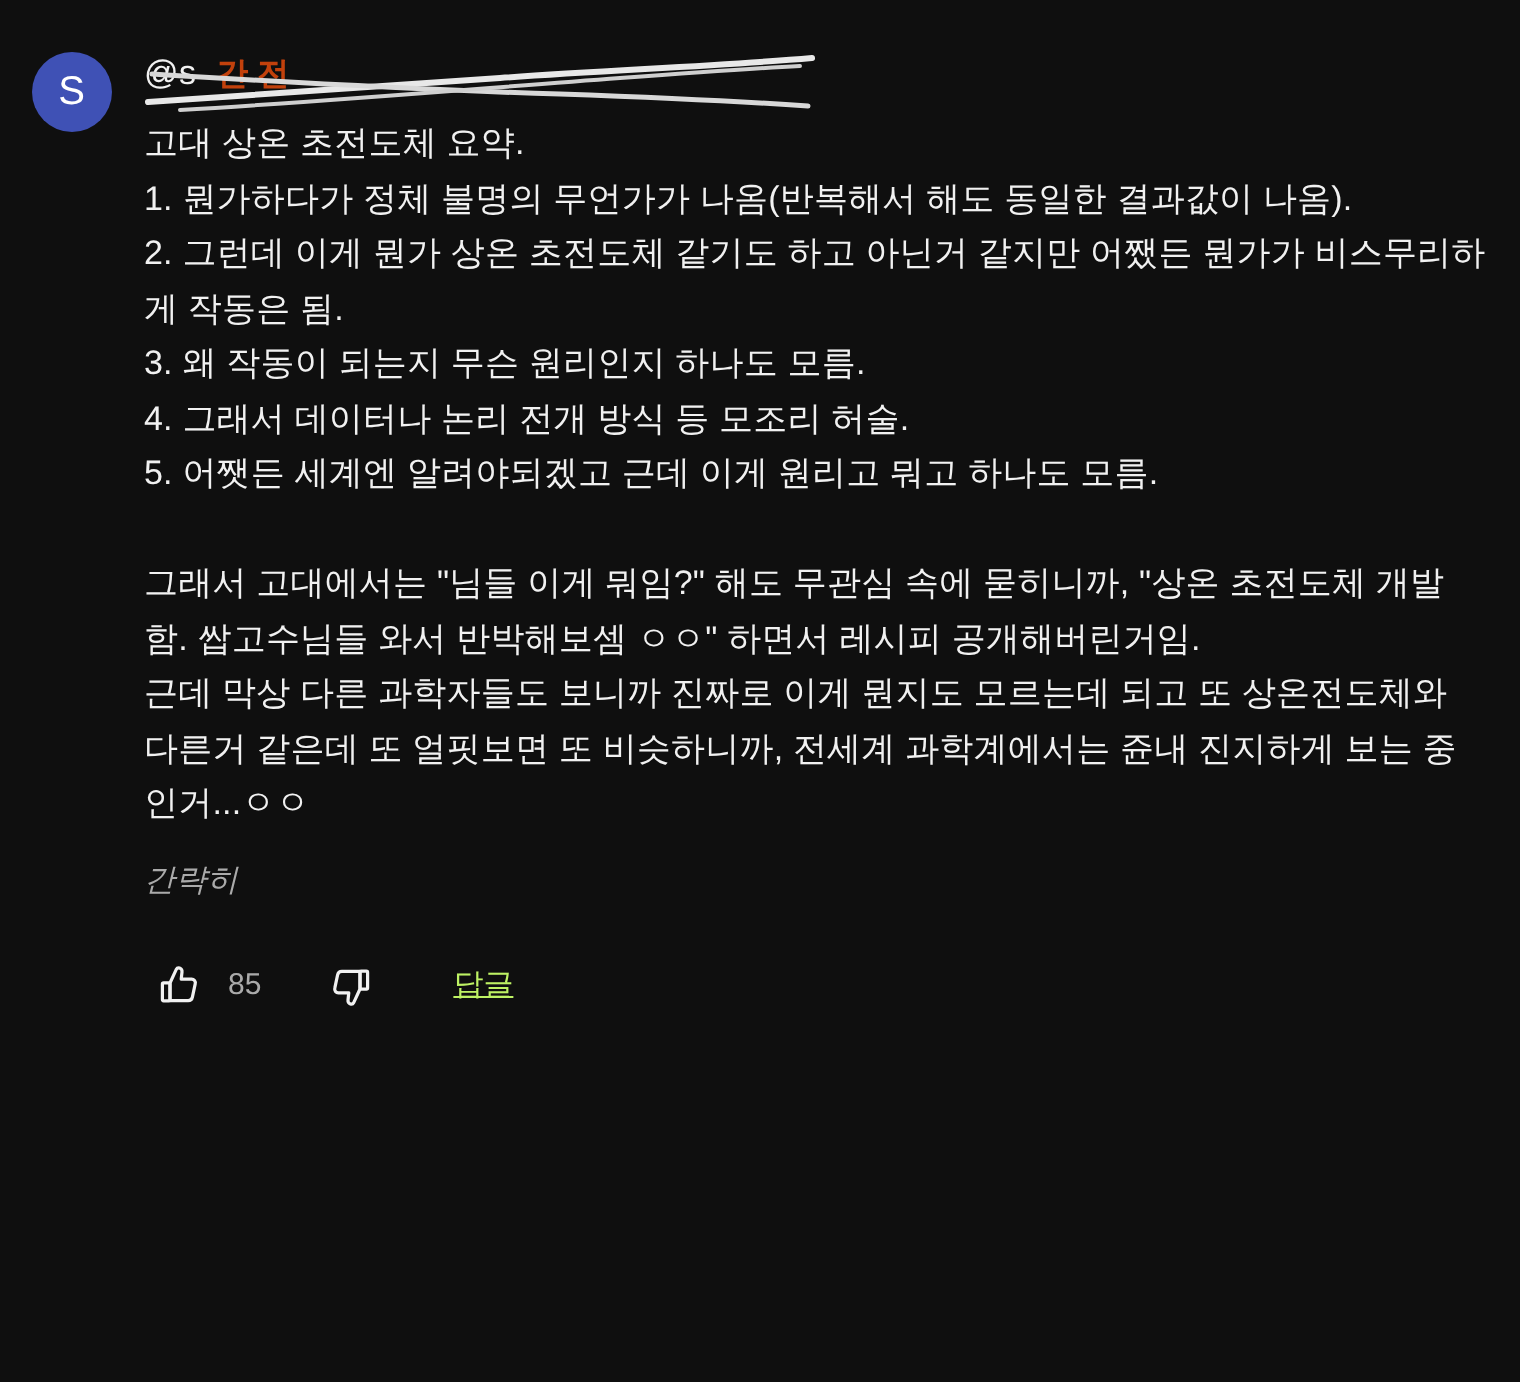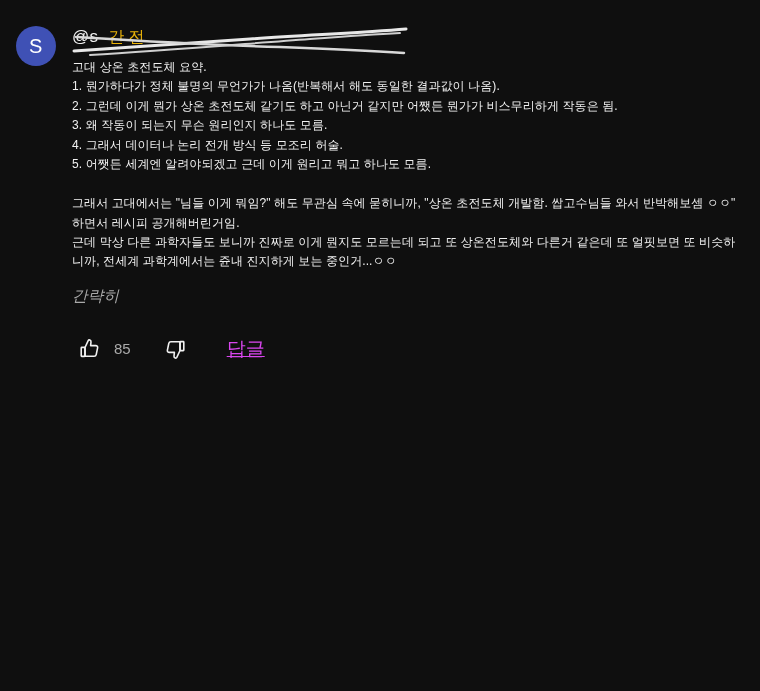--- a/index.html
+++ b/index.html
@@ -59,33 +59,34 @@
     gap: 10px;
   }
   .author {
     font-size: 17px;
     color: #f1f1f1;
     font-weight: 500;
     letter-spacing: 0.2px;
   }
   .timestamp {
     font-size: 16px;
-    color: #eab308;
+    color: #c2410c;
+    font-weight: bold;
   }
   
   .redaction {
     position: absolute;
     left: -2px;
     top: -2px;
     width: 340px;
     height: 34px;
     pointer-events: none;
   }
   .comment-text {
-    font-size: 12px;
+    font-size: 17px;
     line-height: 1.62;
     color: #f1f1f1;
     white-space: pre-wrap;
     word-break: break-word;
     letter-spacing: 0.1px;
     margin-top: 6px;
   }
   .read-less {
     margin-top: 14px;
     font-size: 15.5px;
@@ -115,22 +116,22 @@
     border-radius: 50%;
   }
   .icon-btn svg { display: block; }
   .like-count {
     font-size: 15px;
     color: #aaaaaa;
     margin-left: 6px;
     margin-right: 18px;
   }
   .reply-btn {
-    font-size: 19px;
-    color: #d946ef;
+    font-size: 15px;
+    color: #bef264;
     font-weight: 500;
     padding: 8px 14px;
     border-radius: 18px;
     margin-left: 18px;
     text-decoration: underline;
   }
   .dislike-wrap { margin-left: 6px; }
 </style>
 </head>
 <body>

